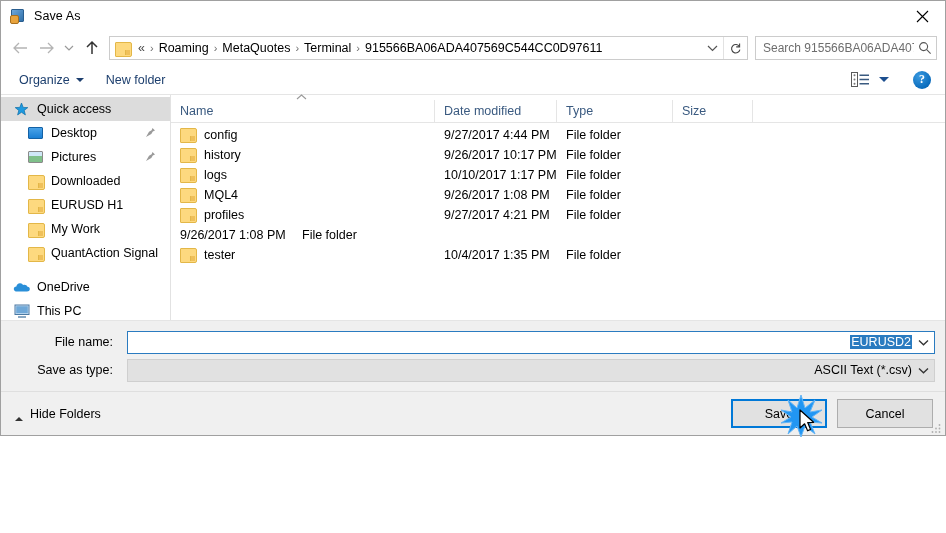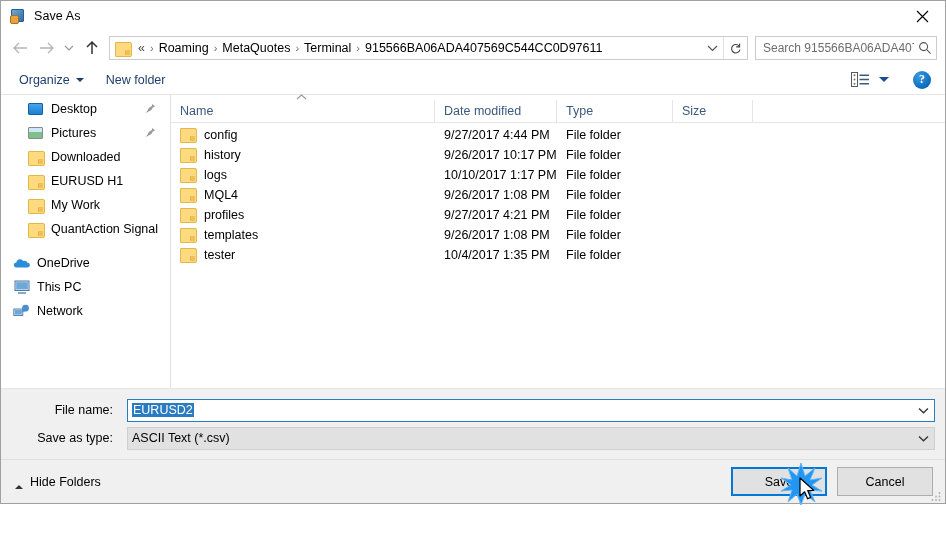--- a/index.html
+++ b/index.html
@@ -5,21 +5,21 @@
   * { box-sizing: border-box; }
   html, body {
     margin: 0; padding: 0;
     width: 946px; height: 533px;
     overflow: hidden;
     background: #ffffff;
     font-family: "Liberation Sans", sans-serif;
   }
   #dialog {
     position: relative;
-    width: 946px; height: 504px;
+    width: 946px; height: 436px;
     background: #b91c1c;
     border: 1px solid #a0a0a0;
     display: flex;
     flex-direction: column;
   }
 
   
   .titlebar {
     height: 30px;
     background: #ffffff;
@@ -373,20 +373,21 @@
   .combo.filetype {
     background: #e1e1e1;
     border: 1px solid #cfcfcf;
   }
   .combo .c-val {
     flex: 1 1 auto;
     font-size: 12.5px;
     padding-left: 4px;
     overflow: hidden;
     white-space: nowrap;
+    text-align: right;
   }
   .combo.filename .c-val .sel {
     background: #2a7bc0;
     color: #ffffff;
     padding: 1px 1px 2px 1px;
   }
   .combo .c-arrow {
     width: 22px; height: 21px;
     display: flex; align-items: center; justify-content: center;
     flex: 0 0 22px;
@@ -553,20 +554,28 @@
       </div>
       <div class="view-caret"></div>
       <div class="help-ico">?</div>
     </div>
   </div>
 
   <div class="body">
 
     <div class="sidebar">
 
+      <div class="side-row selected">
+        <span class="s-ico">
+          <svg width="15" height="15" viewBox="0 0 15 15">
+              <path d="M7.5 1 L9.2 5.4 L13.8 5.6 L10.2 8.4 L11.4 12.9 L7.5 10.3 L3.6 12.9 L4.8 8.4 L1.2 5.6 L5.8 5.4 Z" fill="#1e9ae0" stroke="#0d6fa8" stroke-width="0.7"></path>
+            </svg>
+        </span>
+        <span class="s-label">Quick access</span>
+      </div>
 
       <div class="side-row indent1">
         <span class="s-ico">
             <span class="ico-desktop"></span>
           </span>
         <span class="s-label">Desktop</span>
         <span class="pin">
           <svg width="11" height="11" viewBox="0 0 11 11">
               <path d="M7.5 1 L10 3.5 L7.8 4.4 L6.3 7 L4 4.7 L6.6 3.2 Z M4 4.7 L1 10 L6.3 7" fill="#9a9a9a"></path>
             </svg>
@@ -703,24 +712,20 @@
         <div class="frow">
           <div class="fcell name">
             <span class="f-ico"><span class="folder-ico"></span></span>
             <span>profiles</span>
           </div>
           <div class="fcell date">9/27/2017 4:21 PM</div>
           <div class="fcell type">File folder</div>
           <div class="fcell size"></div>
         </div>
         <div class="frow">
-          <div class="fcell name">
-            <span class="f-ico"><span class="folder-ico"></span></span>
-            <span>templates</span>
-          </div>
           <div class="fcell date">9/26/2017 1:08 PM</div>
           <div class="fcell type">File folder</div>
           <div class="fcell size"></div>
         </div>
         <div class="frow">
           <div class="fcell name">
             <span class="f-ico"><span class="folder-ico"></span></span>
             <span>tester</span>
           </div>
           <div class="fcell date">10/4/2017 1:35 PM</div>

